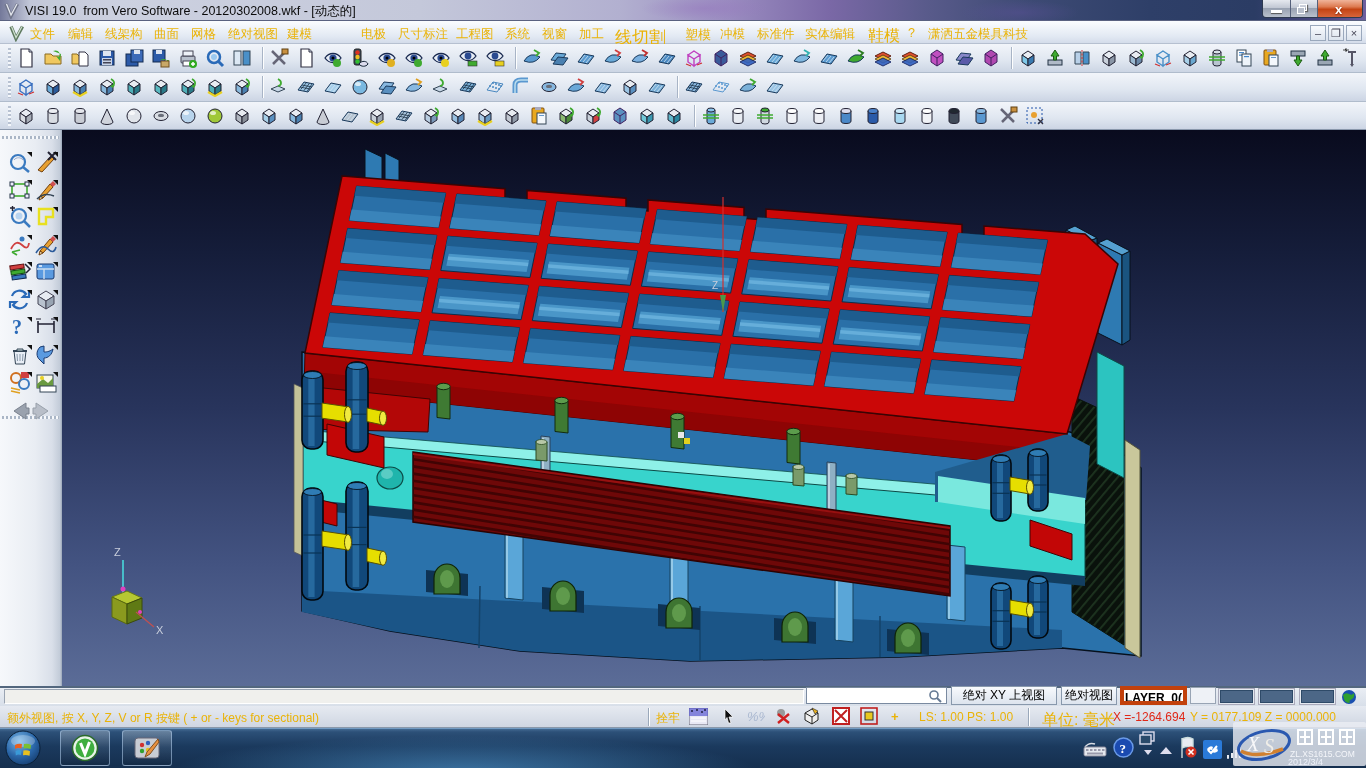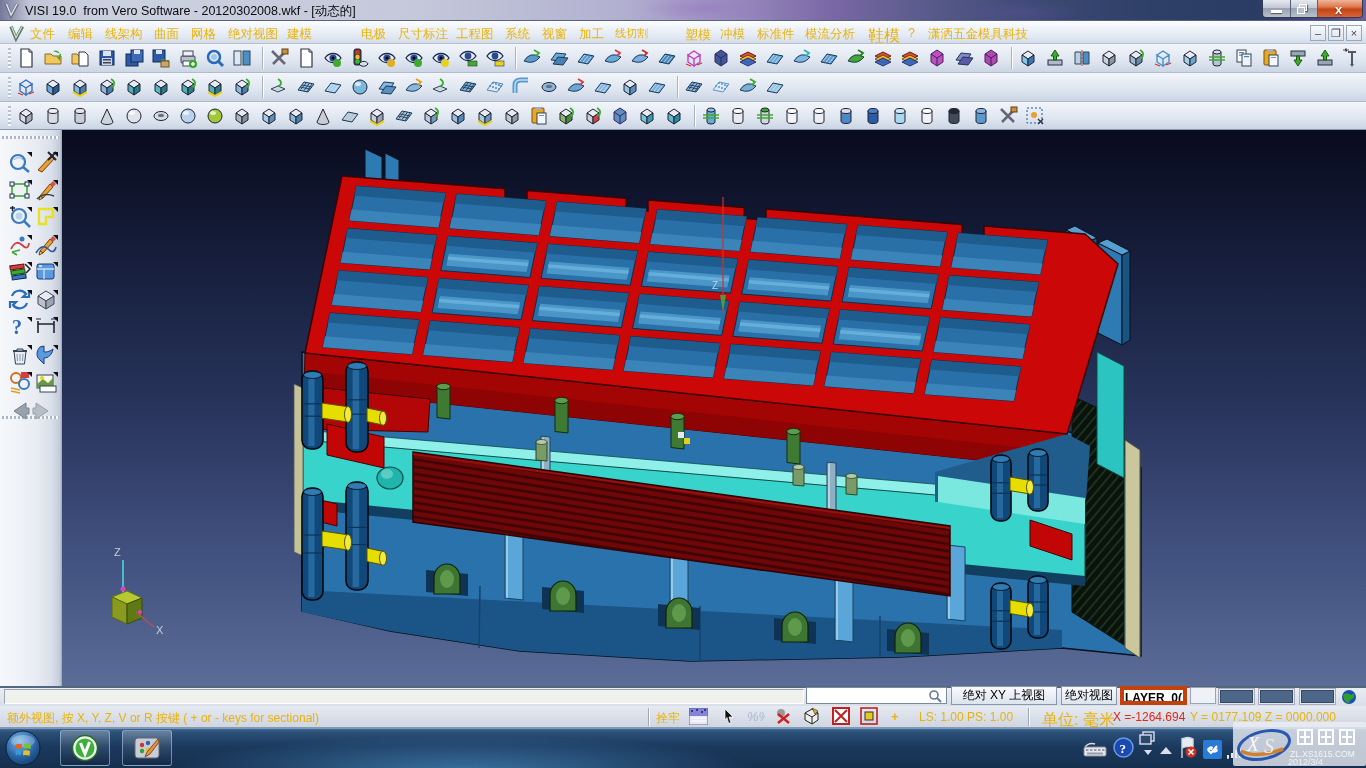--- a/index.html
+++ b/index.html
@@ -38,25 +38,25 @@
 <div class="txt" style="left:191px;top:26px;font-size:12.5px">网格</div>
 <div class="txt" style="left:228px;top:26px;font-size:12.5px">绝对视图</div>
 <div class="txt" style="left:287px;top:26px;font-size:12.5px">建模</div>
 <div class="txt" style="left:324px;top:44px;font-size:12.5px">分析</div>
 <div class="txt" style="left:361px;top:26px;font-size:12.5px">电极</div>
 <div class="txt" style="left:398px;top:26px;font-size:12.5px">尺寸标注</div>
 <div class="txt" style="left:456px;top:26px;font-size:12.5px">工程图</div>
 <div class="txt" style="left:505px;top:26px;font-size:12.5px">系统</div>
 <div class="txt" style="left:542px;top:26px;font-size:12.5px">视窗</div>
 <div class="txt" style="left:579px;top:26px;font-size:12.5px">加工</div>
-<div class="txt" style="left:615px;top:26px;font-size:11px">线切割</div>
+<div class="txt" style="left:615px;top:26px;font-size:17px">线切割</div>
 <div class="txt" style="left:685px;top:26px;font-size:13px">塑模</div>
 <div class="txt" style="left:720px;top:26px;font-size:12.5px">冲模</div>
 <div class="txt" style="left:757px;top:26px;font-size:12.5px">标准件</div>
-<div class="txt" style="left:805px;top:26px;font-size:12.5px">模流分析</div>
+<div class="txt" style="left:805px;top:26px;font-size:12.5px">实体编辑</div>
 <div class="txt" style="left:868px;top:26px;font-size:16px">鞋模</div>
 <div class="txt" style="left:908px;top:26px;font-size:12.5px">?</div>
 <div class="txt" style="left:928px;top:26px;font-size:12.5px">潇洒五金模具科技</div>
 <div class="abs" style="left:1310px;top:25px;width:16px;height:16px;background:linear-gradient(#f8fafd,#dde4ee);border:1px solid #9aa8bc;color:#445;font-size:11px;text-align:center;line-height:14px">–</div>
 <div class="abs" style="left:1328px;top:25px;width:16px;height:16px;background:linear-gradient(#f8fafd,#dde4ee);border:1px solid #9aa8bc;color:#445;font-size:11px;text-align:center;line-height:14px">❐</div>
 <div class="abs" style="left:1346px;top:25px;width:16px;height:16px;background:linear-gradient(#f8fafd,#dde4ee);border:1px solid #9aa8bc;color:#445;font-size:11px;text-align:center;line-height:14px">×</div>
 
 <div class="abs" style="left:0;top:44px;width:1366px;height:29px;background:linear-gradient(#f2f5fa,#dfe6f0 60%,#ccd5e4);border-bottom:1px solid #b0bccc"></div>
 <div class="abs" style="left:0;top:73px;width:1366px;height:29px;background:linear-gradient(#f2f5fa,#dfe6f0 60%,#ccd5e4);border-bottom:1px solid #b0bccc"></div>
 <div class="abs" style="left:0;top:102px;width:1366px;height:28px;background:linear-gradient(#f2f5fa,#dfe6f0 60%,#ccd5e4);border-bottom:1px solid #8a98ac"></div>

